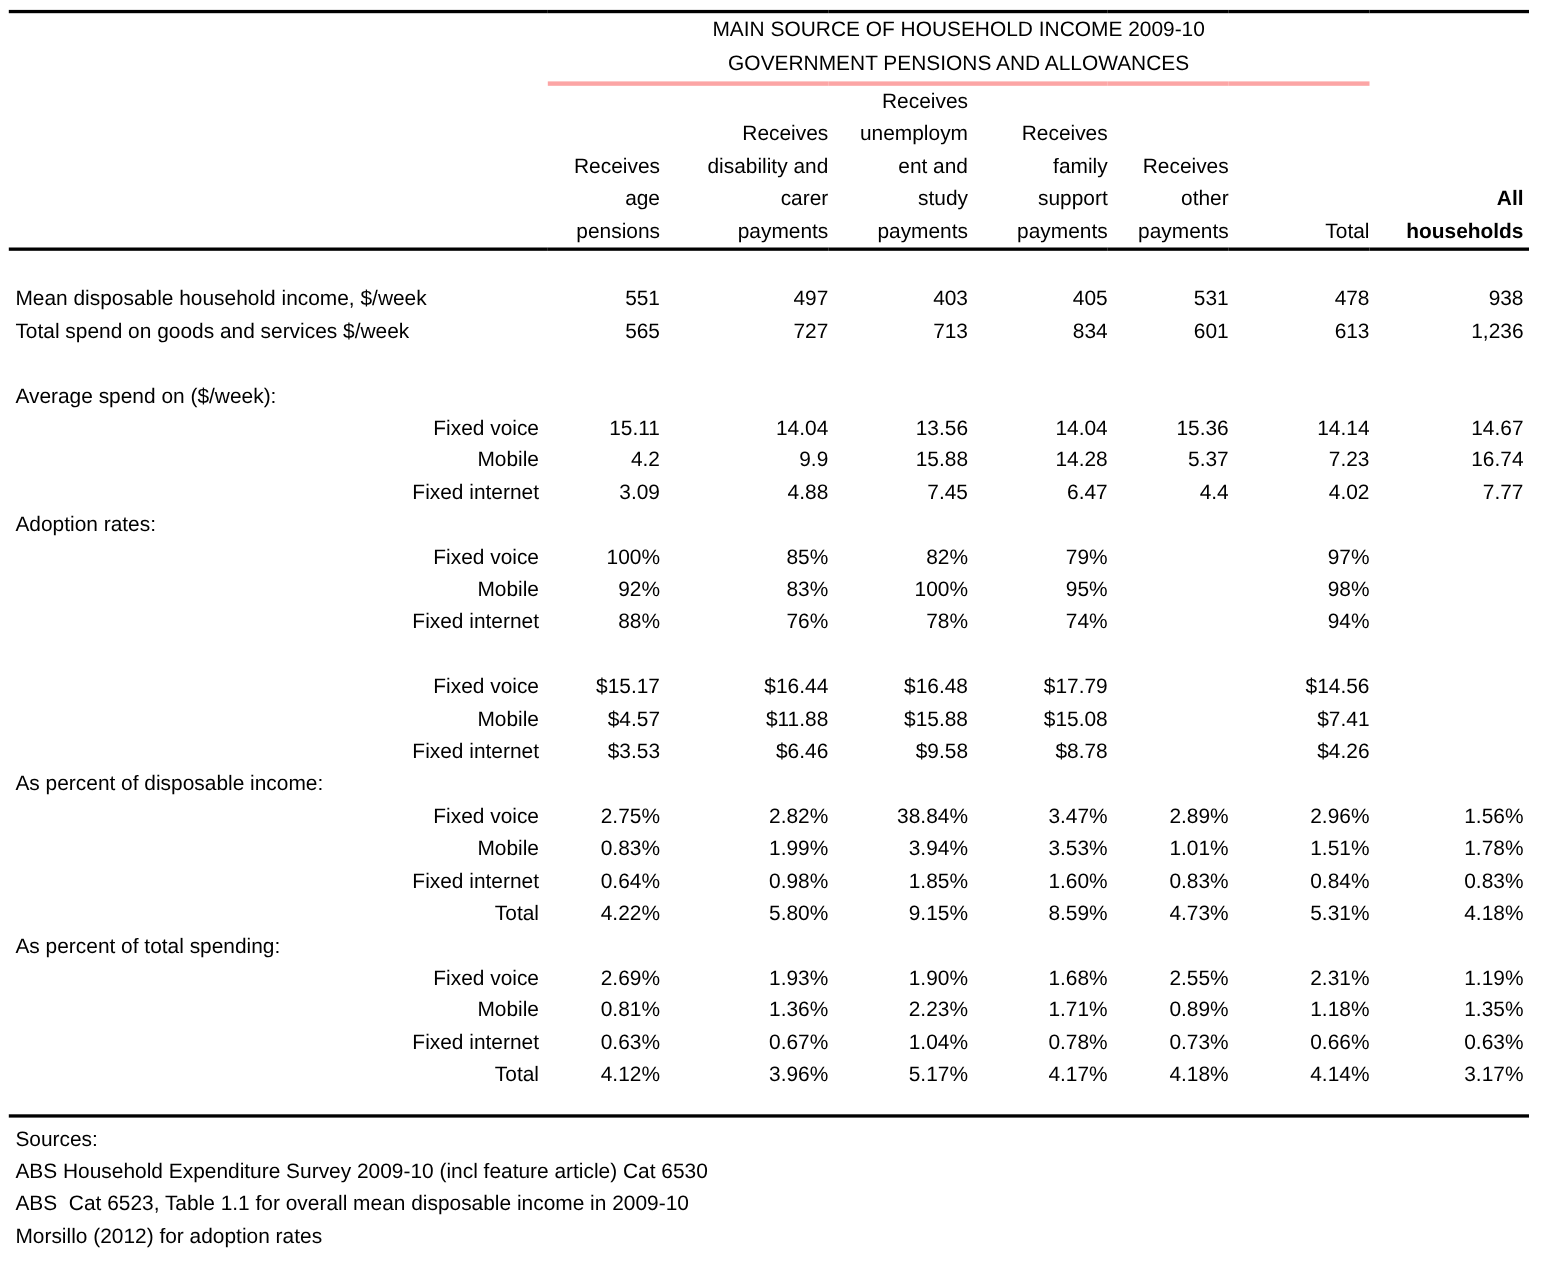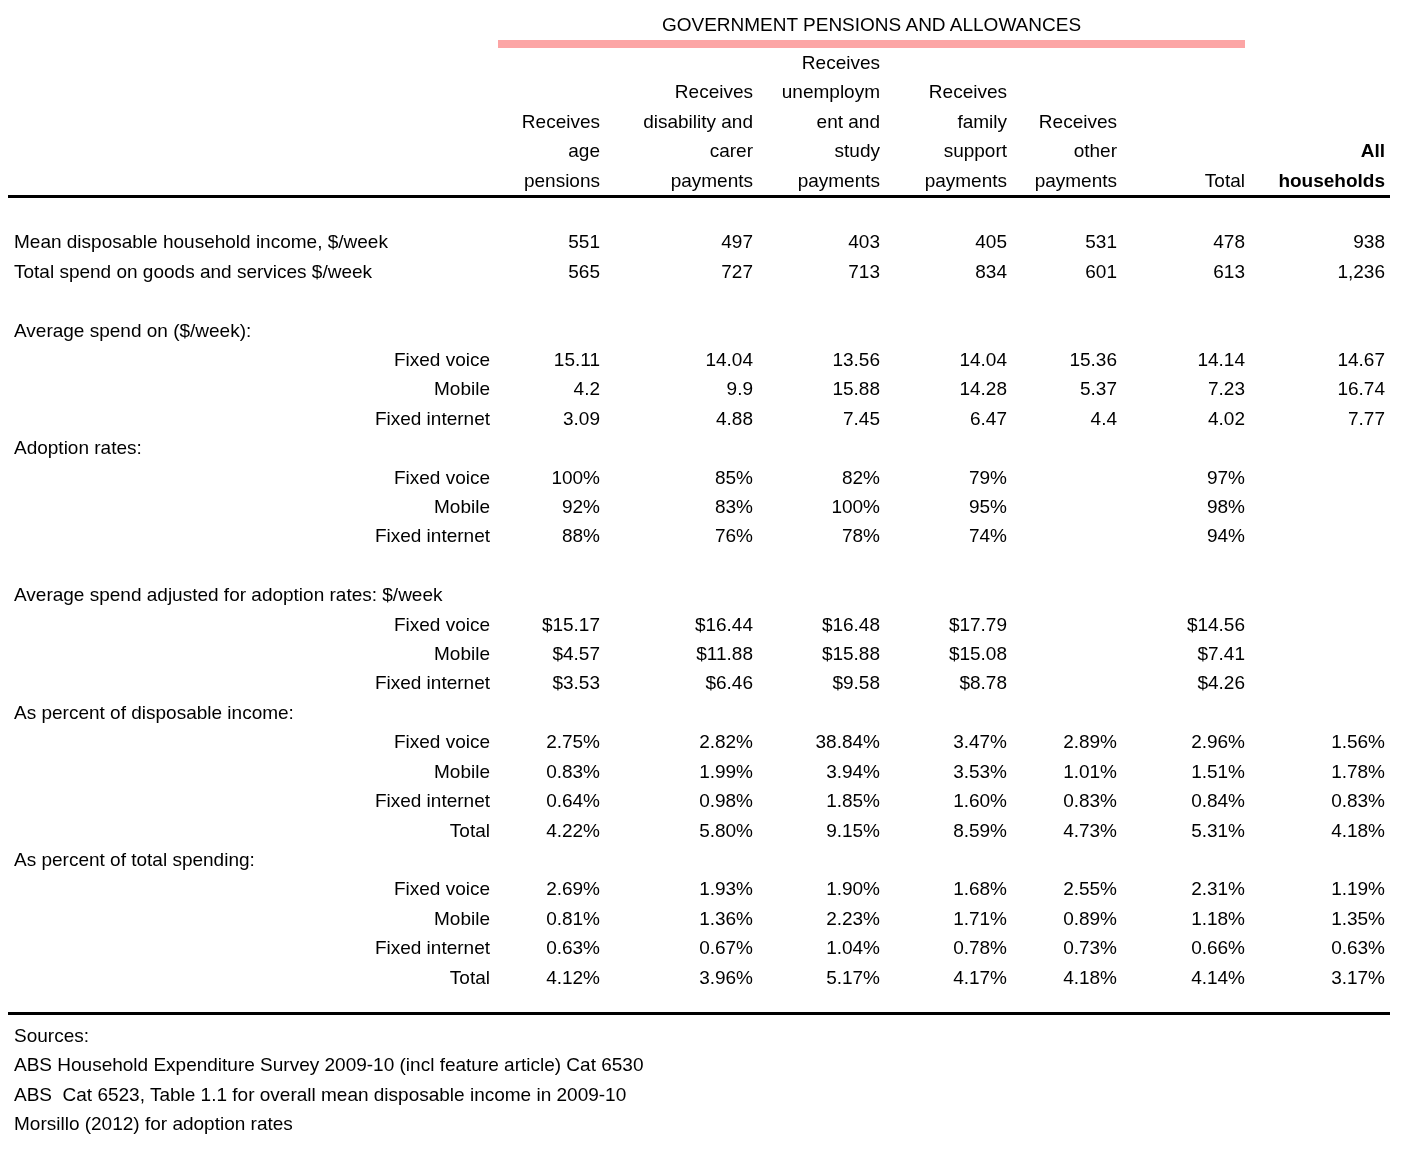--- a/index.html
+++ b/index.html
@@ -15,21 +15,21 @@
   }
   table.main {
     border-collapse: collapse;
     table-layout: fixed;
     width: 1382px;
     margin: 9px 0 0 8px;
   }
   td { padding: 0; vertical-align: bottom; line-height: 29.4px; overflow: visible; }
   tr.title-row td { border-top: 3px solid #000; }
   td.title-cell { text-align: center; line-height: 31px; white-space: nowrap; }
-  td.title-underline { border-bottom: 8px solid #fca5a5; }
+  td.title-underline { border-bottom: 4px solid #fca5a5; }
   tr.colhead-row td { border-bottom: 3px solid #000; margin-top: 44px; }
   td.colhead {
     text-align: right;
     vertical-align: bottom;
     white-space: pre-line;
     height: 145px;
     box-sizing: border-box;
     line-height: 29.4px;
   }
   td.colhead:last-child { padding-right: 5px; font-weight: bold; }
@@ -56,20 +56,25 @@
       <col style="width:490px">
       <col style="width:102px">
       <col style="width:153px">
       <col style="width:127px">
       <col style="width:127px">
       <col style="width:110px">
       <col style="width:128px">
       <col style="width:145px">
     </colgroup>
     <thead>
+      <tr class="title-row">
+        <td></td>
+        <td colspan="6" class="title-cell">MAIN SOURCE OF HOUSEHOLD INCOME 2009-10</td>
+        <td></td>
+      </tr>
       <tr>
         <td></td>
         <td colspan="6" class="title-cell title-underline">GOVERNMENT PENSIONS AND ALLOWANCES</td>
         <td></td>
       </tr>
       <tr class="colhead-row" id="colhead-row">
         <td></td>
       <td class="colhead">Receives
 age
 pensions</td>
@@ -184,23 +189,20 @@
           <td class="val">78%</td>
           <td class="val">74%</td>
           <td class="val"></td>
           <td class="val">94%</td>
           <td class="val"></td>
         </tr>
         <tr>
           <td colspan="8" class="spacer"></td>
         </tr>
         <tr>
-          <td colspan="8" class="label-left">Average spend adjusted for adoption rates: $/week</td>
-        </tr>
-        <tr>
           <td class="label-right">Fixed voice</td>
           <td class="val">$15.17</td>
           <td class="val">$16.44</td>
           <td class="val">$16.48</td>
           <td class="val">$17.79</td>
           <td class="val"></td>
           <td class="val">$14.56</td>
           <td class="val"></td>
         </tr>
         <tr>

